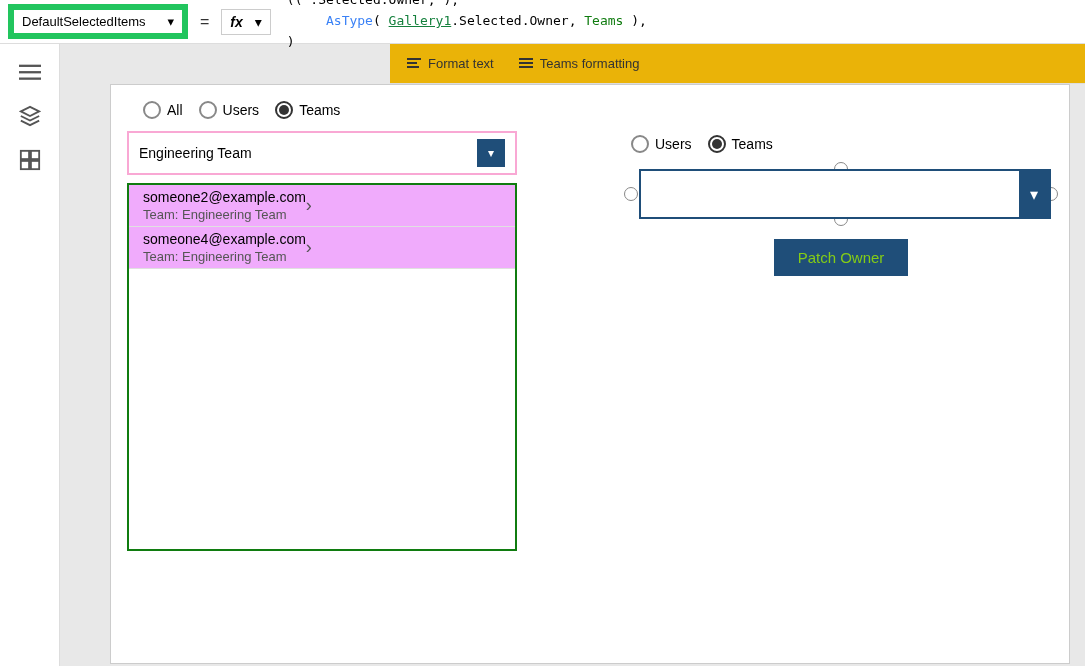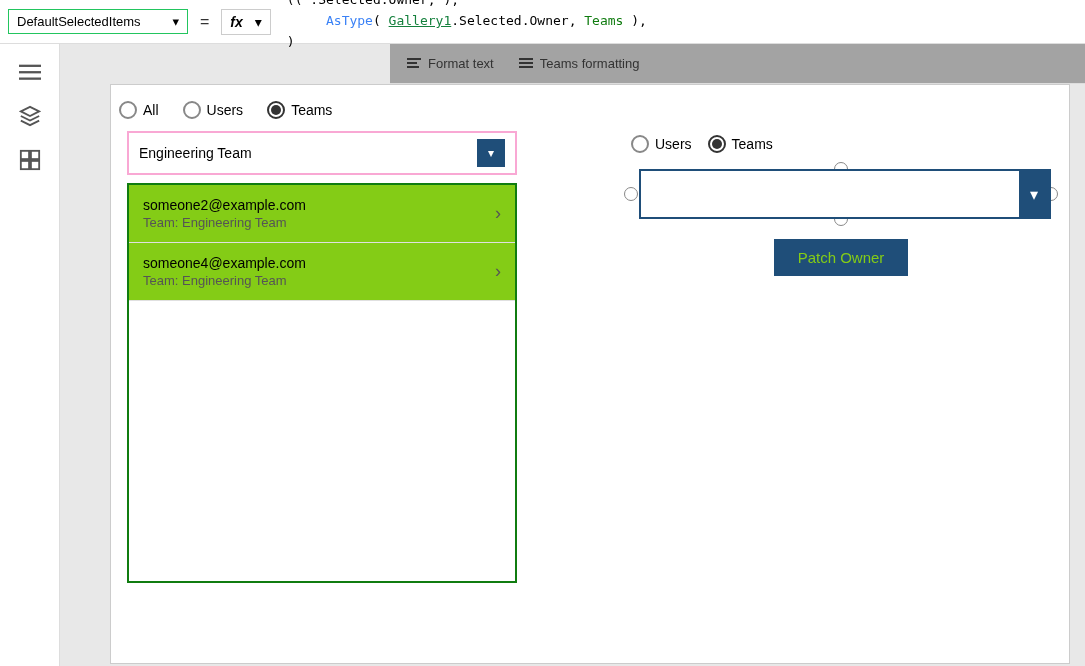--- a/index.html
+++ b/index.html
@@ -21,21 +21,21 @@
       height: 44px;
       padding: 0 8px;
       gap: 8px;
       position: absolute;
       top: 0; left: 0; right: 0;
       z-index: 100;
     }
     .formula-dropdown {
       display: flex;
       align-items: center;
-      border: 1px solid #22c55e;
+      border: 6px solid #22c55e;
       background: #fff;
       padding: 4px 8px;
       font-size: 13px;
       min-width: 180px;
       justify-content: space-between;
       cursor: pointer;
     }
     .formula-equals {
       font-size: 16px;
       color: #333;
@@ -61,21 +61,21 @@
     }
     .kw-fn { color: #3b82f6; text-align: center; }
     .kw-teams { color: #107c10; }
     .kw-gallery { color: #15803d; text-decoration: underline; }
     .kw-blank { color: #0070c0; }
 
     
     .toolbar-bar {
       display: flex;
       align-items: center;
-      background: #a3a3a3;
+      background: #eab308;
       border-bottom: 1px solid #ddd;
       height: 40px;
       padding: 0 16px;
       gap: 24px;
       position: absolute;
       top: 44px; left: 390px; right: 0;
       z-index: 99;
     }
     .toolbar-item {
       display: flex;
@@ -130,22 +130,22 @@
       width: 960px;
       height: 580px;
       background: #fff;
       border: 1px solid #ccc;
     }
 
     
     .radio-group {
       display: flex;
       align-items: center;
-      gap: 24px;
-      padding: 16px 16px 12px 8px;
+      gap: 16px;
+      padding: 16px 16px 12px 32px;
     }
     .radio-label {
       display: flex;
       align-items: center;
       gap: 6px;
       font-size: 14px;
       cursor: pointer;
     }
     .radio-circle {
       width: 18px;
@@ -195,25 +195,24 @@
 
     
     .gallery-list {
       margin: 0 16px;
       border: 2px solid #107c10;
       width: 390px;
     }
     .gallery-item {
       display: flex;
       align-items: center;
-      justify-content: space-between;
-      padding: 12px 14px;
+      padding: 4px 14px;
       border-bottom: 1px solid #e0e0e0;
       cursor: pointer;
-      background: #84cc16;
+      background: #f0abfc;
     }
     .gallery-item:last-child {
       border-bottom: none;
     }
     .gallery-item-empty {
       height: 280px;
       background: #fff;
     }
     .gallery-item-text .primary {
       font-size: 14px;

